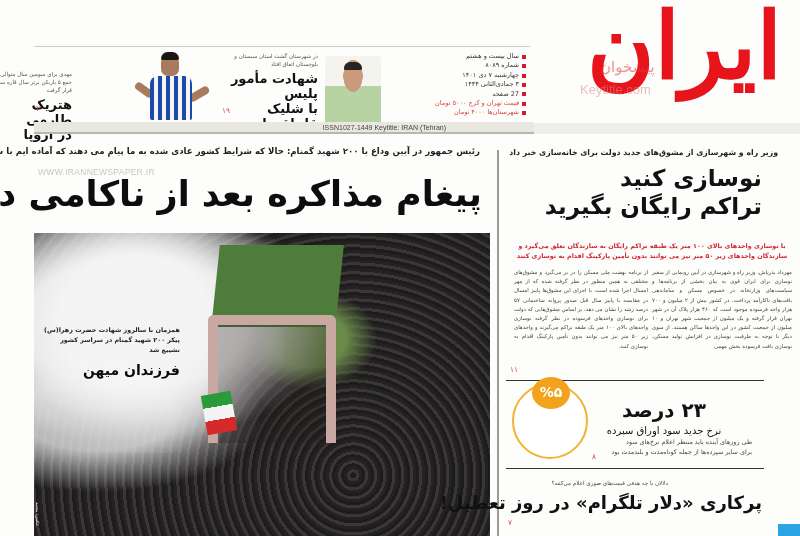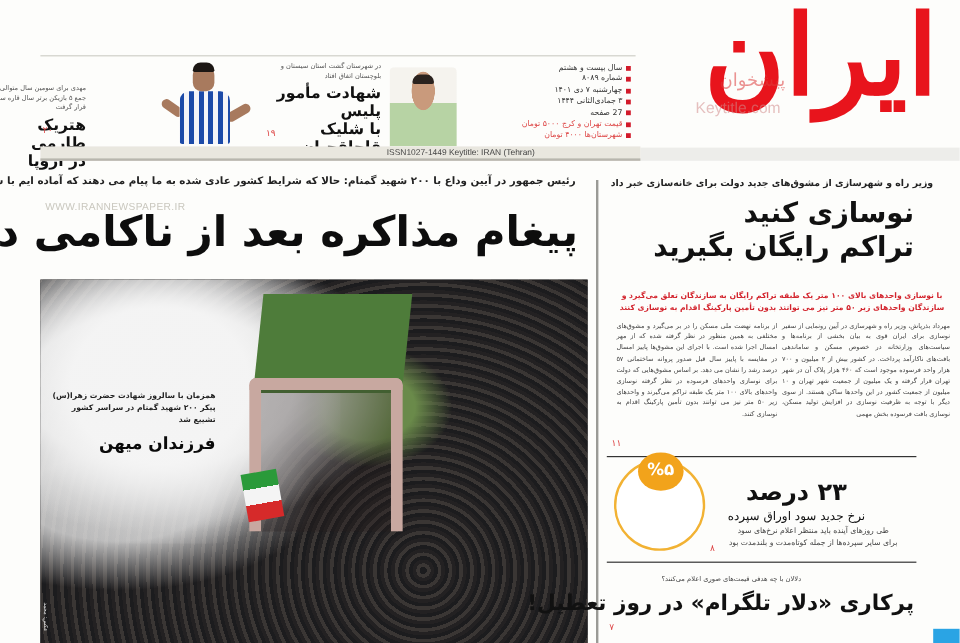--- a/index.html
+++ b/index.html
@@ -64,21 +64,21 @@
   .rc-body { position: absolute; top: 128px; font-size: 5.4px; color: #444; line-height: 9.2px; text-align: justify; }
   .rc-body.c1 { right: 8px; width: 140px; }
   .rc-body.c2 { right: 152px; width: 134px; }
   .pg-red { position: absolute; font-size: 7.5px; color: #d44; }
 
   .hr { position: absolute; height: 1px; background: #333; }
 
   .rate-headline { position: absolute; right: 36px; top: 399px; text-align: center; width: 200px; }
   .rate-headline .big { font-size: 20px; font-weight: 900; line-height: 22px; }
   .rate-headline .sub { font-size: 10px; font-weight: 400; line-height: 20px; text-align: center; }
-  .rate-desc { position: absolute; right: 32px; top: 437px; width: 180px; font-size: 6.4px; color: #444; text-align: center; line-height: 10px; }
+  .rate-desc { position: absolute; right: 48px; top: 437px; width: 180px; font-size: 6.4px; color: #444; text-align: right; line-height: 10px; }
 
   .badge { position: absolute; left: 512px; top: 383px; width: 76px; height: 76px; border-radius: 50%; border: 2px solid #f2b233; background: #fff; }
   .badge-top { position: absolute; left: 18px; top: -8px; width: 38px; height: 32px; border-radius: 50%; background: #f2a31b; color: #fff; font-size: 14px; font-weight: 900; text-align: center; line-height: 30px; direction: ltr; }
   .badge-text { position: absolute; left: 4px; top: 28px; width: 66px; text-align: center; font-size: 7.8px; font-weight: bold; line-height: 9.5px; color: #222; }
 
   .dollar-kicker { position: absolute; right: 132px; top: 480px; font-size: 5.6px; color: #444; white-space: nowrap; }
   .dollar-headline { position: absolute; right: 38px; top: 490px; font-size: 18px; font-weight: 900; white-space: nowrap; line-height: 26px; }
   .blue-tab { position: absolute; left: 778px; top: 524px; width: 22px; height: 12px; background: #2aa4e4; }
 </style>
 </head>

